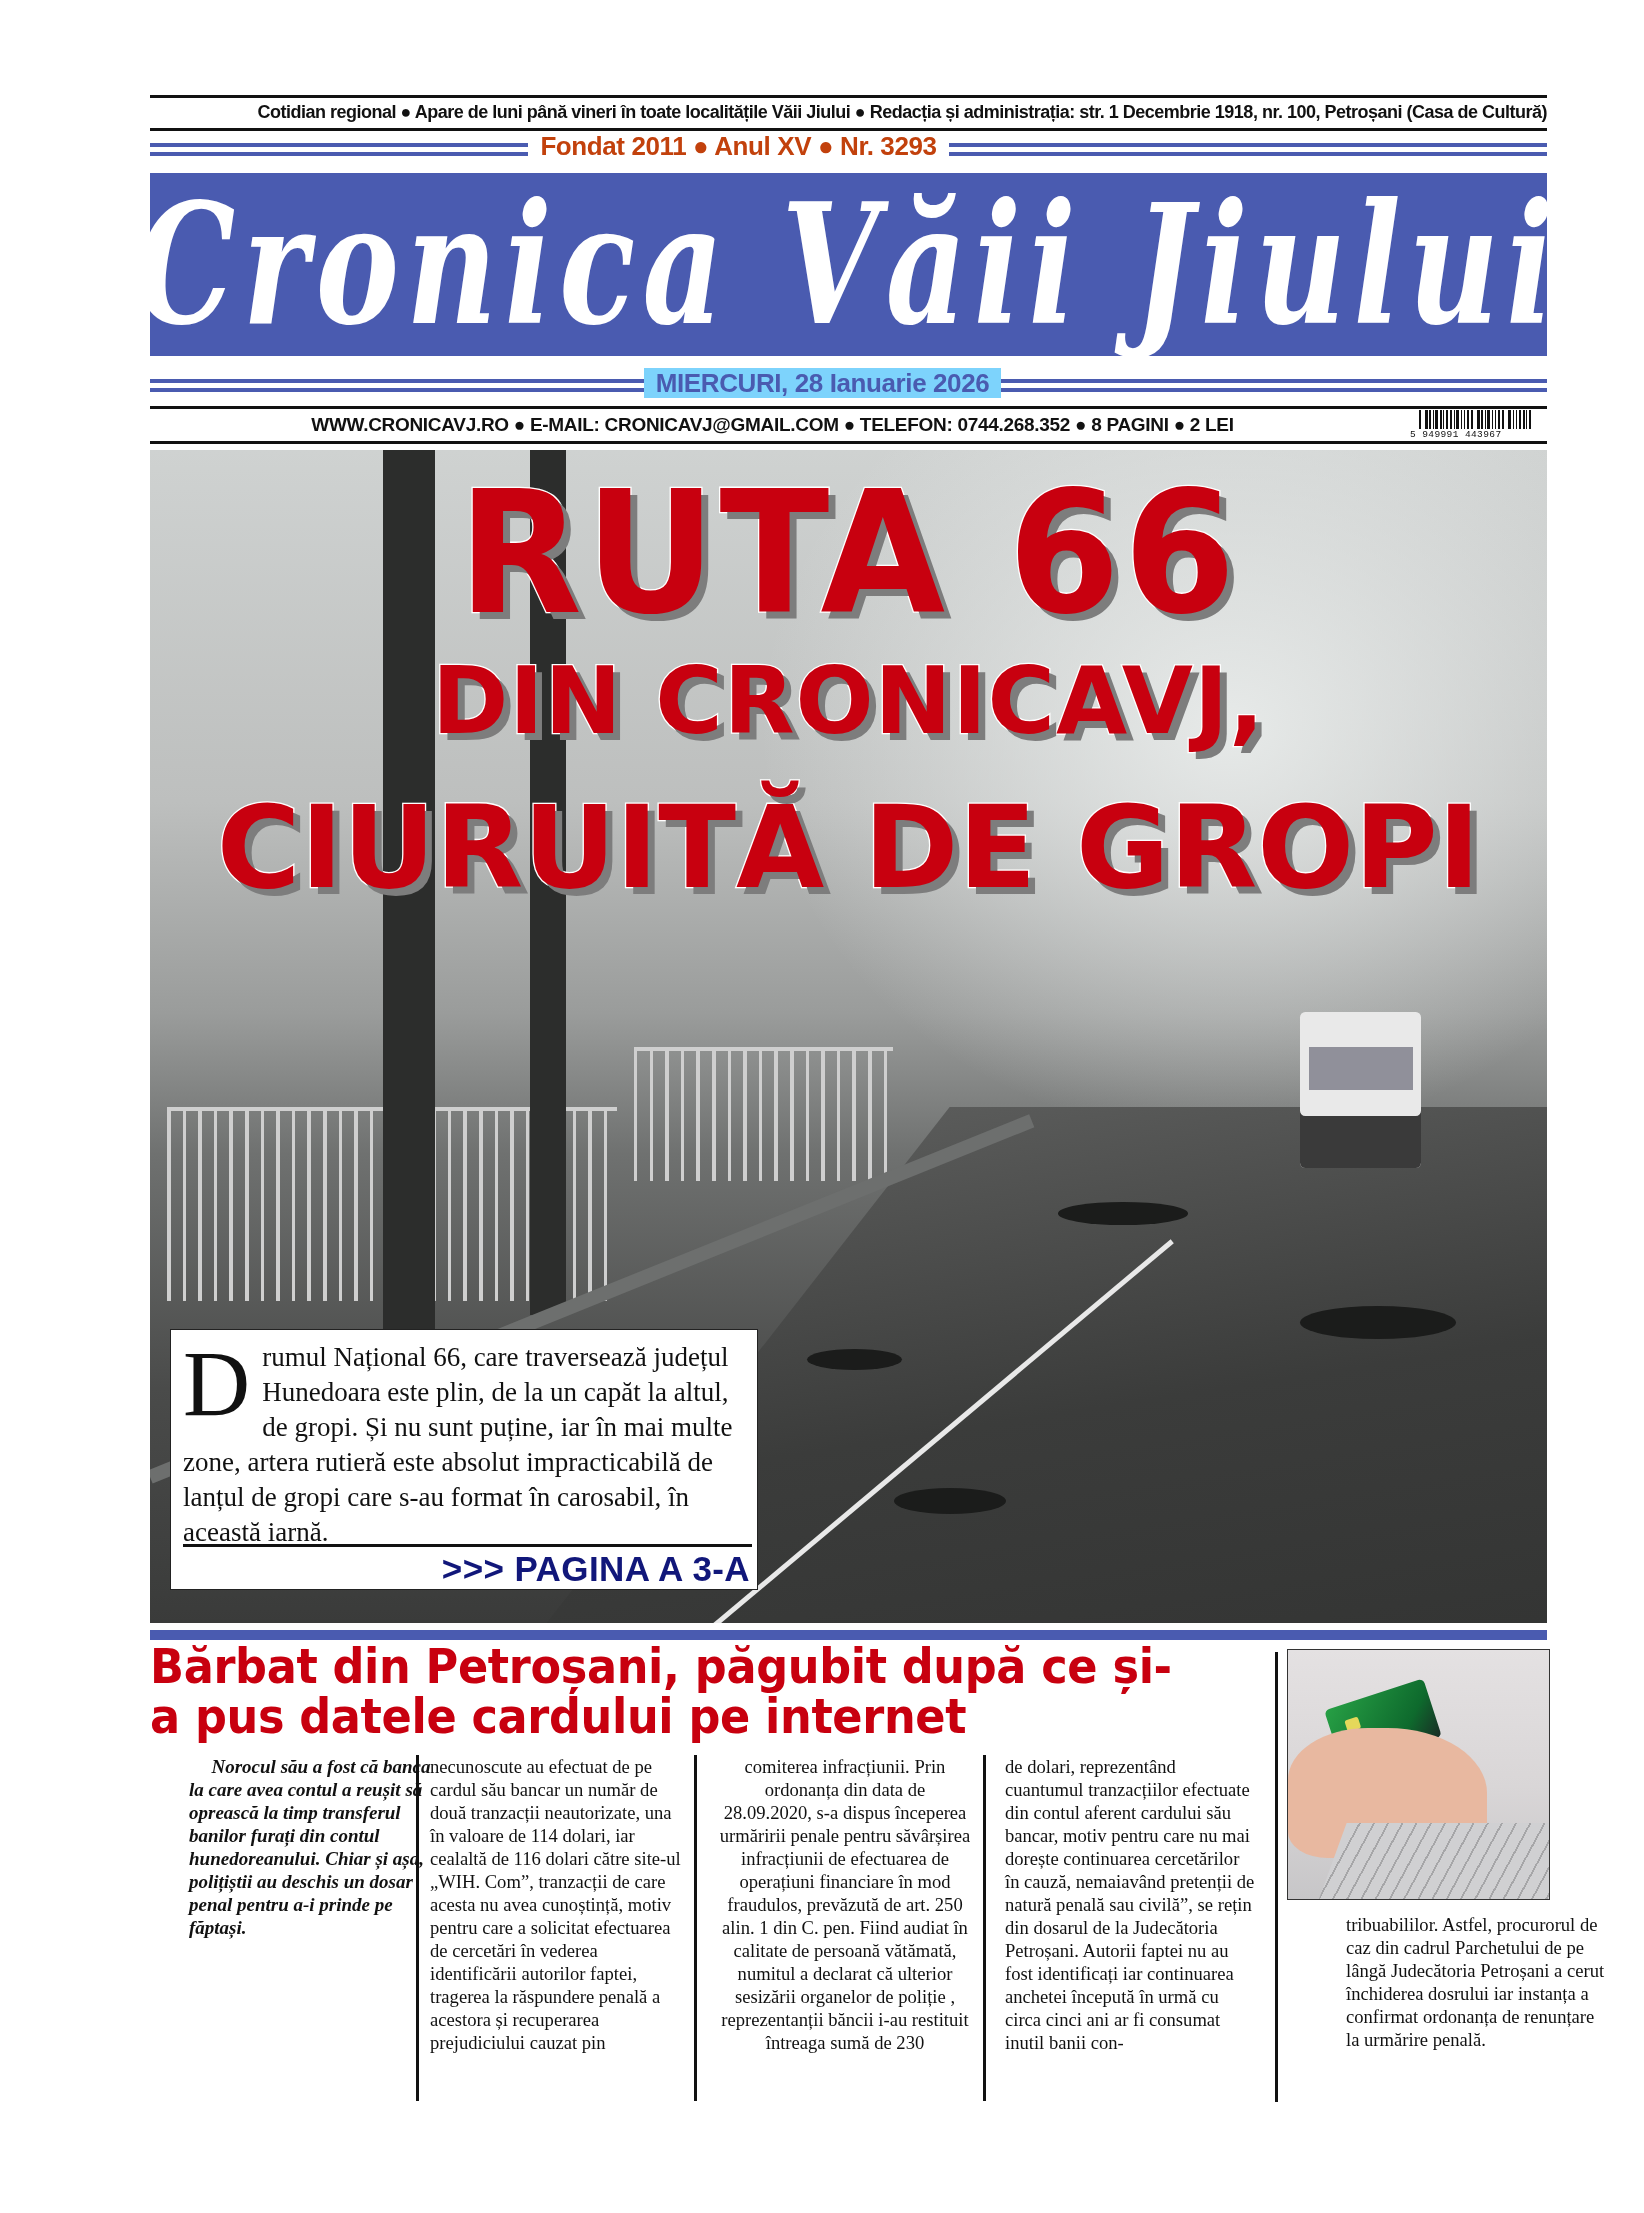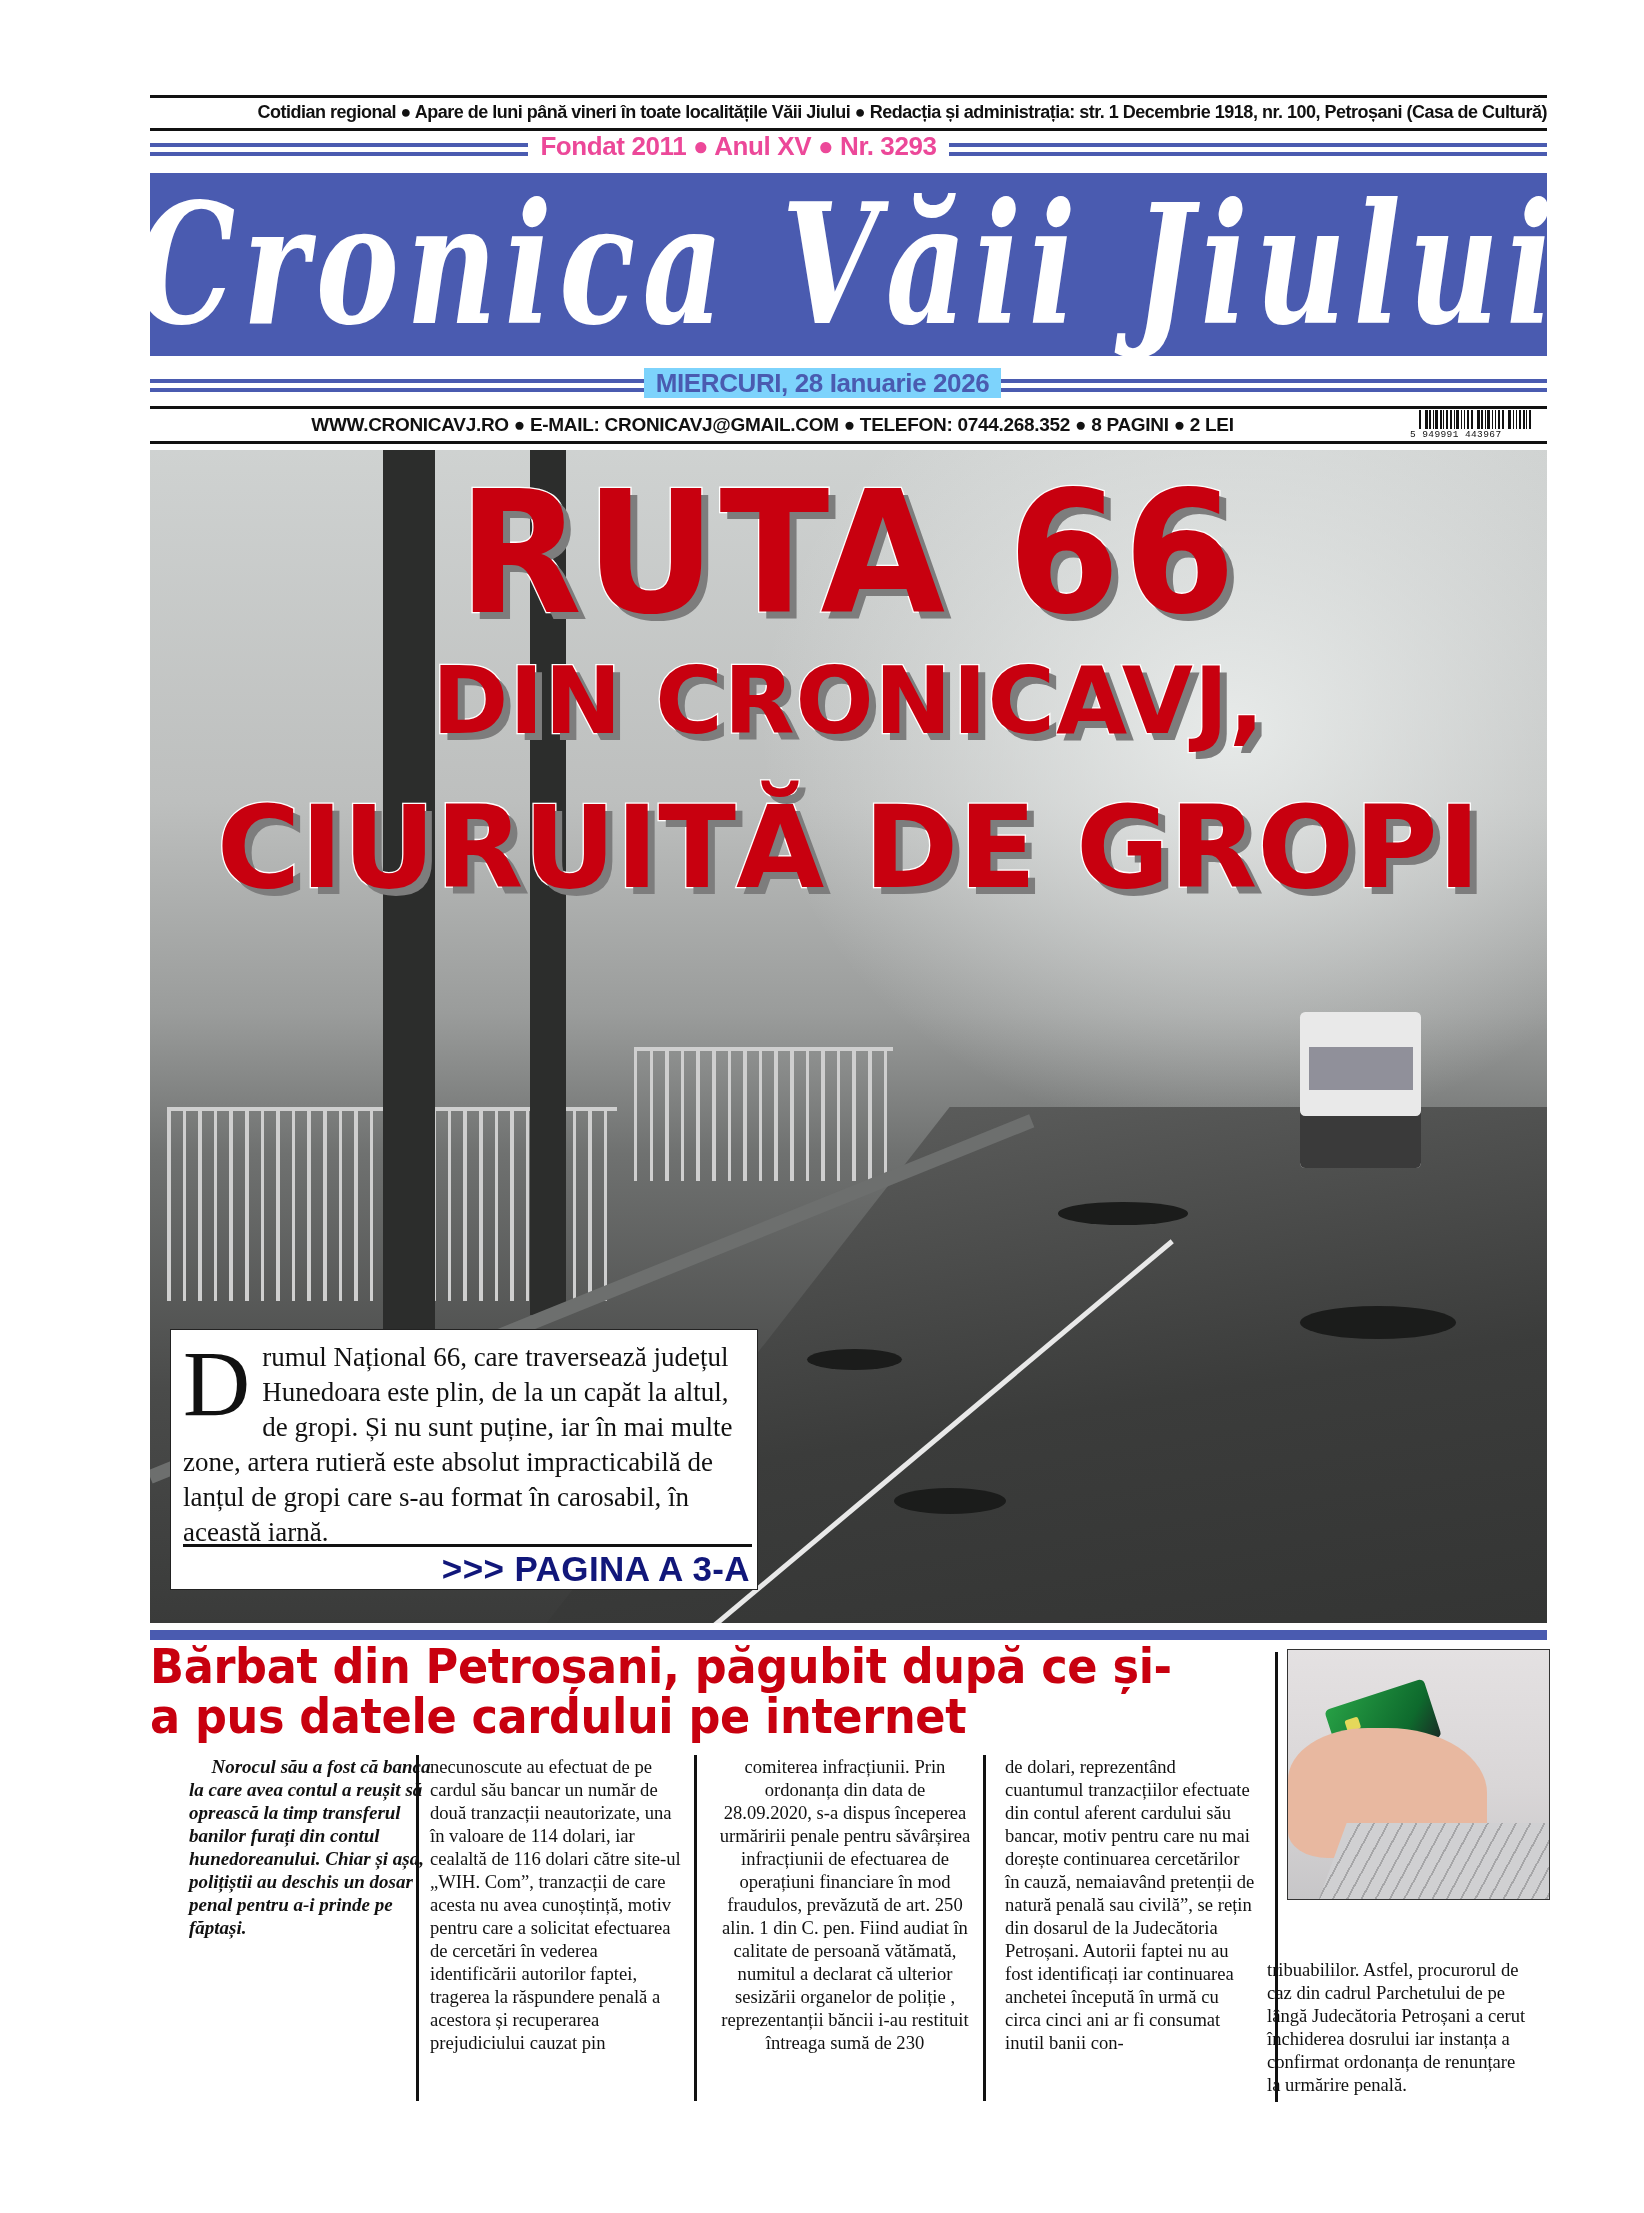--- a/index.html
+++ b/index.html
@@ -2,21 +2,21 @@
 <html style="font-size:14px"><head>
 <meta charset="utf-8">
 <style>
   html, body { margin:0; padding:0; background:#ffffff; }
   body { width:1645px; height:2214px; position:relative; overflow:hidden; font-family:"Liberation Sans", sans-serif; }
   .rule-black { position:absolute; left:150px; width:1397px; background:#111; }
   .rule-blue { position:absolute; background:#4a5bb0; height:4.3px; }
   .topline { position:absolute; left:150px; width:1397px; top:100px; height:24px; text-align:right;
     font-family:"Liberation Sans", sans-serif; font-weight:bold; font-size:18px; color:#111; letter-spacing:-0.5px; line-height:24px; white-space:nowrap; }
   .founded { position:absolute; top:131px; left:0; width:1477px; text-align:center; font-family:"Liberation Sans", sans-serif;
-    font-weight:bold; font-size:26px; color:#ec4899; line-height:31px; letter-spacing:-0.4px; }
+    font-weight:bold; font-size:26px; color:#c2410c; line-height:31px; letter-spacing:-0.4px; }
   .founded span.bg { background:#fff; padding:0 12px; }
   .masthead { position:absolute; left:150px; top:173px; width:1397px; height:183px; background:#4a5bb0; }
   .masthead-title { position:absolute; left:0; top:0; width:100%; height:100%; display:flex; align-items:center; justify-content:center;
     font-family:"DejaVu Serif", serif; font-weight:bold; font-style:italic; color:#fff; font-size:145px; letter-spacing:8.6px; line-height:1;
     transform:scaleX(0.86) scaleY(1.15); white-space:nowrap; }
   .dateline { position:absolute; top:368px; left:0; width:1645px; text-align:center; font-weight:bold; font-size:26px; color:#4a5bb0; line-height:31px; letter-spacing:-0.4px; }
   .dateline span.bg { background:#7dd3fc; padding:0 12px; }
   .contact { position:absolute; left:150px; top:412px; width:1245px; text-align:center; font-weight:bold; font-size:19px; color:#111; line-height:26px; letter-spacing:-0.3px; white-space:nowrap; }
   .barcode { position:absolute; left:1410px; top:410px; width:130px; height:31px; }
   .barcode .bars { position:absolute; left:8.6px; top:0; width:112px; height:19px;
@@ -143,16 +143,16 @@
 </div>
 <div class="colrule" style="left:1275px;top:1652px;height:450px;"></div>
 
 <div class="thumb" aria-label="Hand holding green bank card over laptop keyboard">
   <div class="card">
       <div class="chip"></div>
     </div>
   <div class="hand"></div>
   <div class="laptop"></div>
 </div>
-<div class="col" style="top:1913px;left:1267px;width:259px;margin-top:45px;">
+<div class="col" style="top:1913px;left:1346px;width:259px;">
   <p>tribuabililor. Astfel, procurorul de caz din cadrul Parchetului de pe lângă Judecătoria Petroșani a cerut închiderea dosrului iar instanța a confirmat ordonanța de renunțare la urmărire penală.</p>
 </div>
 
 
 </body></html>

